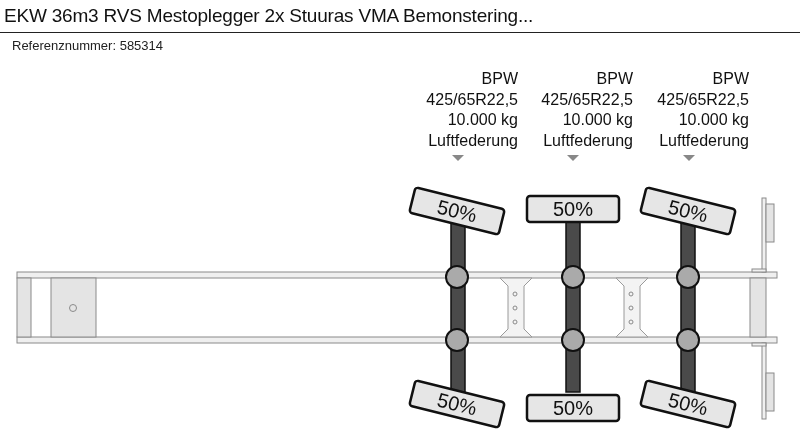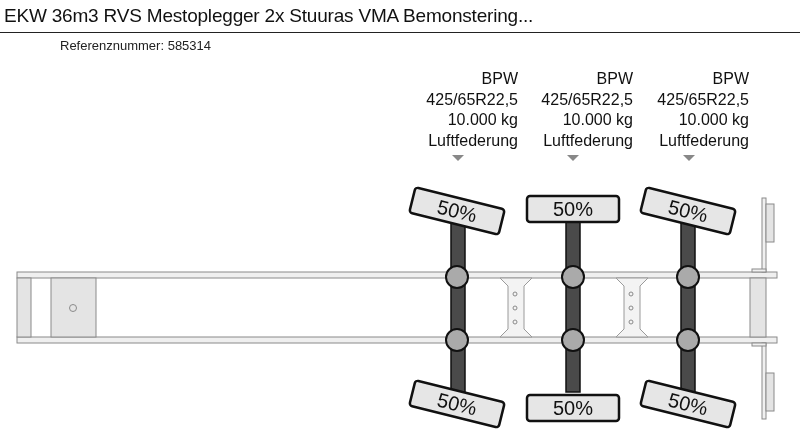--- a/index.html
+++ b/index.html
@@ -1,19 +1,19 @@
 <!DOCTYPE html>
 <html><head>
   <meta charset="utf-8">
   <style>
     html, body { margin: 0; padding: 0; background: #ffffff; }
     body { width: 800px; height: 440px; position: relative; overflow: hidden; font-family: "Liberation Sans", sans-serif; color: #111; }
     .title { position: absolute; left: 4px; top: 0px; font-size: 19px; line-height: 32px; white-space: nowrap; letter-spacing: -0.2px; }
     .title-rule { position: absolute; left: 0; top: 32px; width: 800px; height: 1px; background: #222; }
-    .ref { position: absolute; left: 12px; top: 38px; font-size: 13px; line-height: 16px; color: #222; margin-left: 48px; }
+    .ref { position: absolute; left: 12px; top: 38px; font-size: 13px; line-height: 16px; color: #222; }
     .axle-label { position: absolute; top: 69px; width: 120px; text-align: right; font-size: 16px; line-height: 20.5px; color: #111; }
     .axle-label .tri { display: block; margin: 4px auto 0; width: 0; height: 0; border-left: 6px solid transparent; border-right: 6px solid transparent; border-top: 6px solid #888; }
     svg.diagram { position: absolute; left: 0; top: 0; }
     .pct { font-family: "Liberation Sans", sans-serif; font-size: 20px; fill: #111; }
   </style>
 </head>
 <body>
 
 <div class="title">EKW 36m3 RVS Mestoplegger 2x Stuuras VMA Bemonstering...</div>
 <div class="title-rule"></div>

